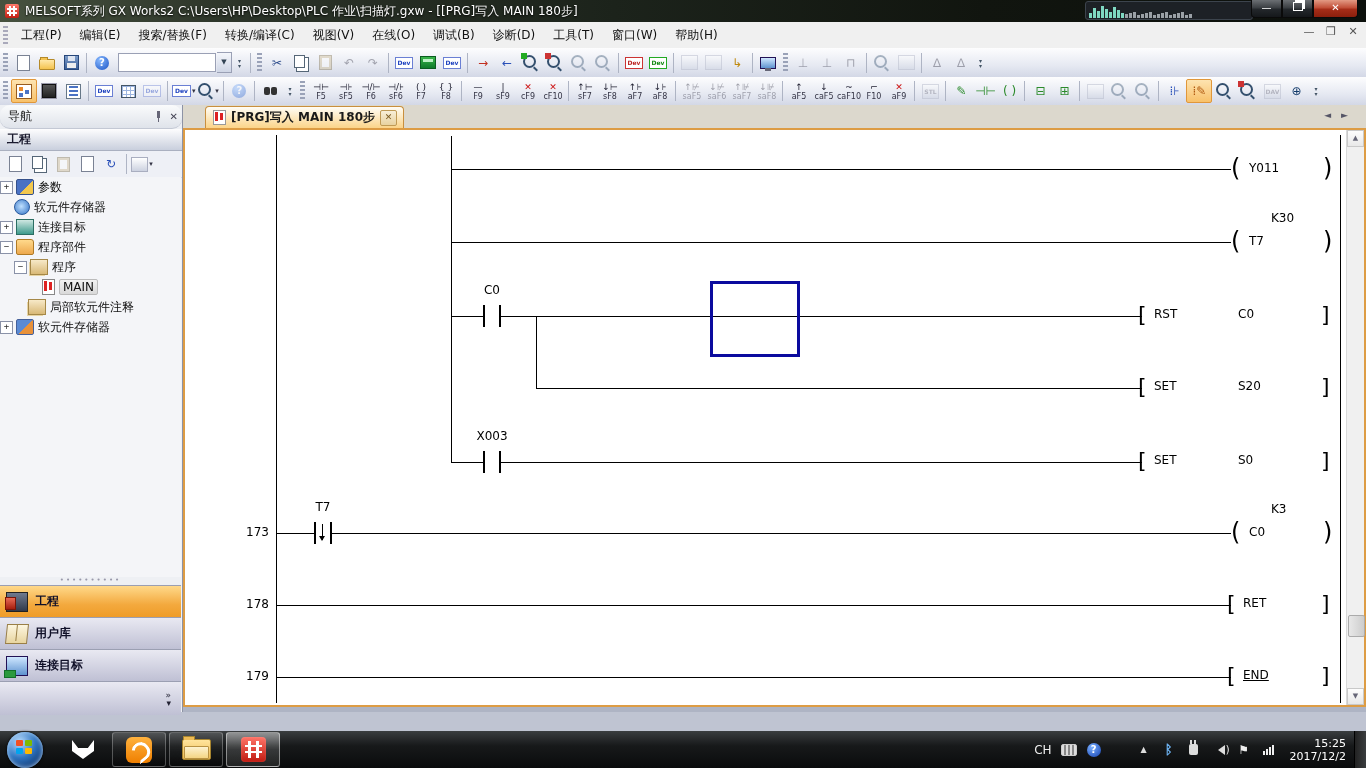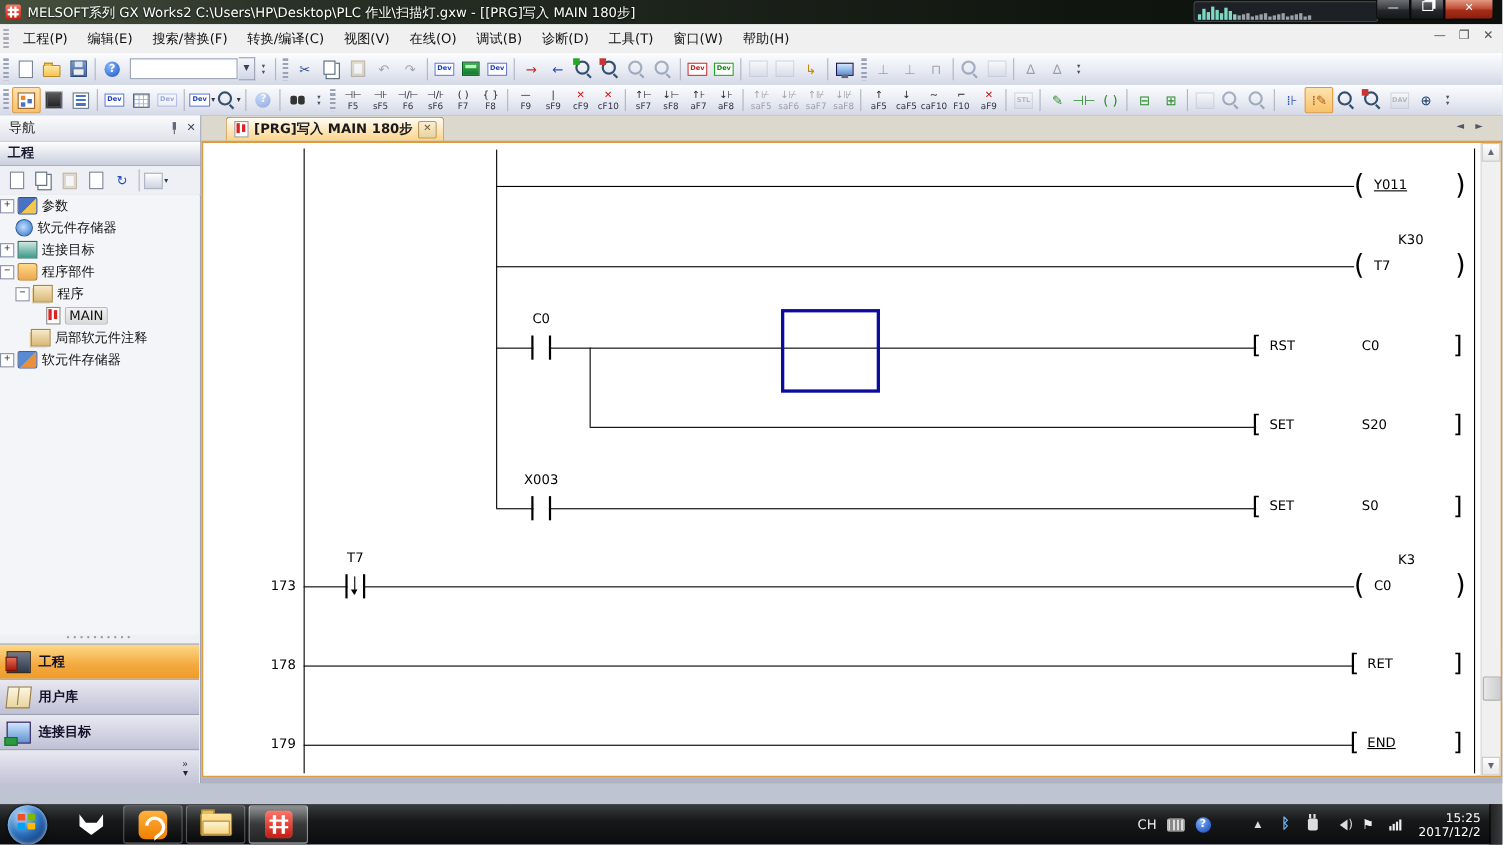--- a/index.html
+++ b/index.html
@@ -94,21 +94,21 @@
   .lbtn{width:25px;height:24px;display:flex;flex-direction:column;align-items:center;justify-content:center;flex:0 0 auto;border-radius:2px;}
   .lbtn.dis{opacity:.4;}
   .lbtn .lg{font-size:9px;line-height:10px;color:#223;white-space:nowrap;}
   .lbtn .lg.red{color:#c11;font-weight:bold;}
   .lbtn .lk{font-size:8px;line-height:9px;color:#334;}
   
   #workspace{position:absolute;left:0;top:105px;width:1366px;height:607px;background:#aeb4c4;}
   
   #nav{position:absolute;left:0;top:0;width:182px;height:607px;background:#eef0f4;border-right:1px solid #8d93a5;}
   #navhead{height:23px;background:linear-gradient(#fafbfc,#dfe3ea);border-bottom:1px solid #c3c8d4;
-    display:flex;align-items:center;padding:0 4px;color:#222;}
+    display:flex;align-items:center;padding:0 4px;color:#222;border-radius:10px;}
   #navhead .t{flex:1;margin-left:4px;}
   .pin{width:11px;height:11px;position:relative;margin-right:6px;}
   .pin:before{content:"";position:absolute;left:4px;top:0;width:3px;height:7px;background:#667;}
   .pin:after{content:"";position:absolute;left:5px;top:7px;width:1px;height:4px;background:#667;}
   .xico{color:#445;font-size:10px;font-weight:bold;}
   #navsec{height:21px;background:linear-gradient(#fdfdfe,#c9cfdd);border-bottom:1px solid #aab0c0;
     display:flex;align-items:center;padding:0 7px;color:#1a1a2e;font-weight:bold;}
   #navtools{height:26px;background:#eef0f6;border-bottom:1px solid #d4d8e2;display:flex;align-items:center;padding-left:3px;}
   #tree{position:absolute;left:0;top:72px;width:181px;bottom:135px;background:#f4f5f8;overflow:hidden;}
   .trow{height:20px;display:flex;align-items:center;white-space:nowrap;color:#111;}
@@ -715,21 +715,21 @@
             <div class="cgap" style="left: 300px; top: 329px; width: 14px;"></div>
             <div class="cbar" style="left: 298px; top: 321px;"></div>
             <div class="cbar" style="left: 314px; top: 321px;"></div>
             <div class="llab" style="left: 272px; top: 299px;">X003</div>
             <div class="cgap" style="left: 131px; top: 400px; width: 14px;"></div>
             <div class="cbar" style="left: 129px; top: 392px;"></div>
             <div class="cbar" style="left: 145px; top: 392px;"></div>
             <div class="fedge" style="left: 137px; top: 394px; height: 16px;"></div>
             <div class="llab" style="left: 103px; top: 370px;">T7</div>
             <div class="paren" style="left: 1046px; top: 25px;">(</div>
-            <div class="opm" style="left: 1064px; top: 31px; text-decoration: underline;">Y011</div>
+            <div class="opm" style="left: 1064px; top: 31px;">Y011</div>
             <div class="paren" style="left: 1138px; top: 25px;">)</div>
             <div class="paren" style="left: 1046px; top: 98px;">(</div>
             <div class="opm" style="left: 1064px; top: 104px;">T7</div>
             <div class="paren" style="left: 1138px; top: 98px;">)</div>
             <div class="plab" style="left: 1086px; top: 81px;">K30</div>
             <div class="paren" style="left: 1046px; top: 389px;">(</div>
             <div class="opm" style="left: 1064px; top: 395px;">C0</div>
             <div class="paren" style="left: 1138px; top: 389px;">)</div>
             <div class="plab" style="left: 1086px; top: 372px;">K3</div>
             <div class="brak" style="left: 953px; top: 173px;">[</div>

